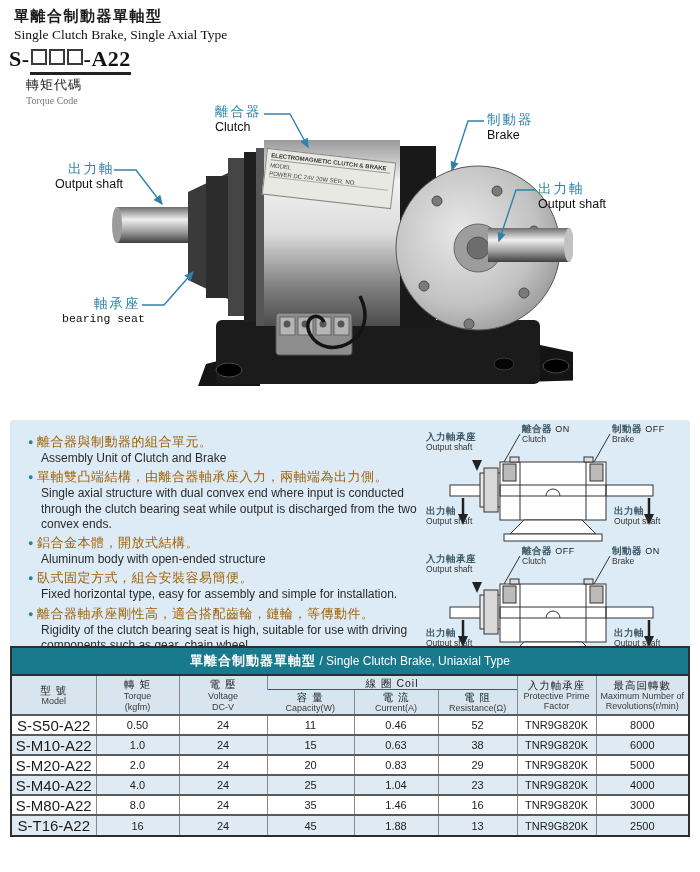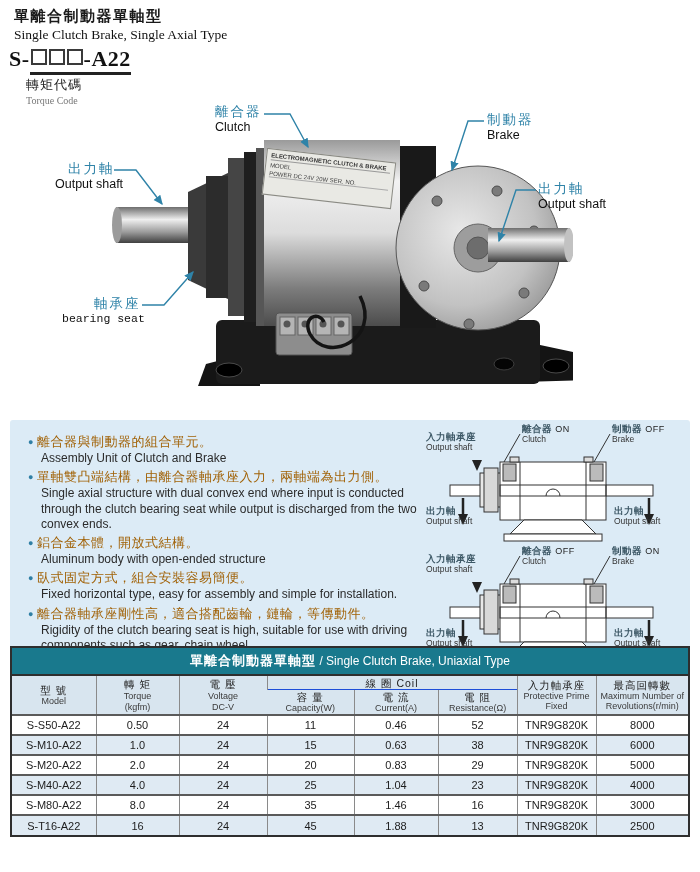--- a/index.html
+++ b/index.html
@@ -70,21 +70,21 @@
   th:first-child,td:first-child{border-left:none;}
   thead tr:first-child th{border-top:none;}
   thead th{background:#d8e5ef;font-weight:normal;}
   thead tr:nth-child(2) th{border-top:1px solid #1d4ed8;}
   .h-zh{font-size:10.5px;color:#222;letter-spacing:1px;line-height:1.15;padding-top:1px;}
   .h-en{font-size:9px;color:#3a3a3a;line-height:1.12;padding-bottom:1px;}
   tbody tr{height:20px;}
   tbody td{font-size:11px;color:#1c1c1c;}
   tbody tr:nth-child(even){background:#dfeaf3;}
   tbody tr:nth-child(odd){background:#ffffff;}
-  td.model-cell{font-size:11px;}
+  td.model-cell{font-size:15px;}
 </style>
 </head>
 <body>
 
 <div id="header">
   <div id="page-title-zh">單離合制動器單軸型</div>
   <div id="page-title-en">Single Clutch Brake, Single Axial Type</div>
 </div>
 
 <div id="model">
@@ -371,21 +371,21 @@
         <th rowspan="2">
           <div class="h-zh">電 壓</div>
           <div class="h-en">Voltage</div>
           <div class="h-en">DC-V</div>
         </th>
         <th colspan="3">
           <div class="h-zh">線 圈 Coil</div>
         </th>
         <th rowspan="2">
           <div class="h-zh">入力軸承座</div>
-          <div class="h-en">Protective Prime Fixed</div>
+          <div class="h-en">Protective Prime Factor</div>
         </th>
         <th rowspan="2">
           <div class="h-zh">最高回轉數</div>
           <div class="h-en">Maximum Number of Revolutions(r/min)</div>
         </th>
       </tr>
       <tr>
         <th>
           <div class="h-zh">容 量</div>
           <div class="h-en">Capacity(W)</div>

